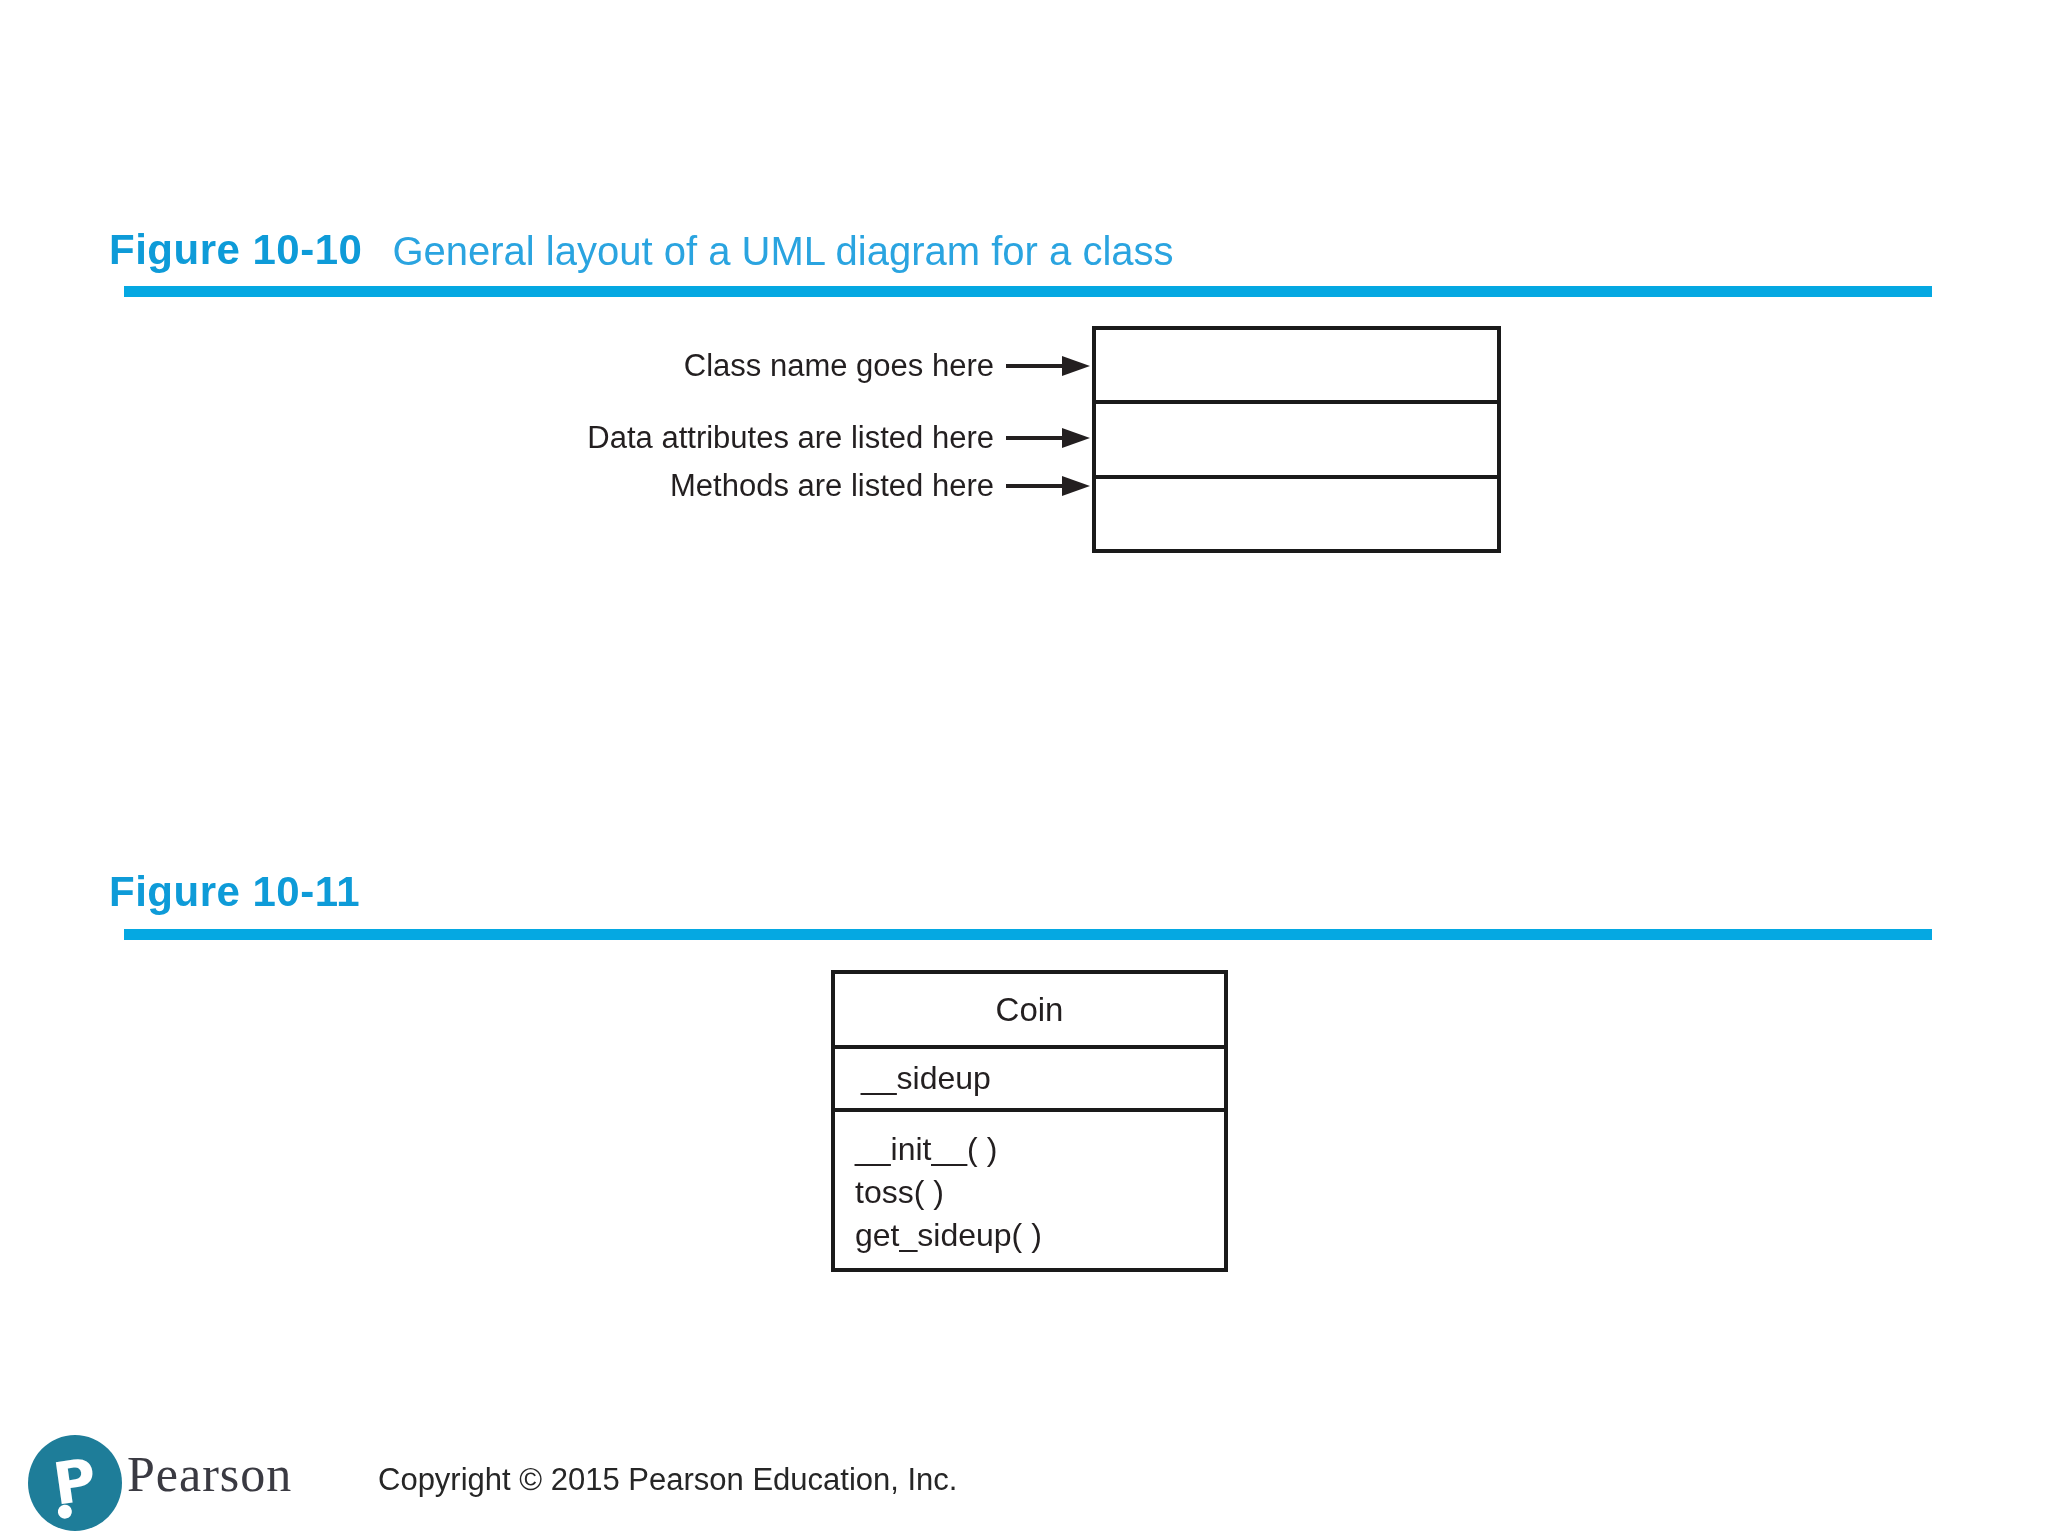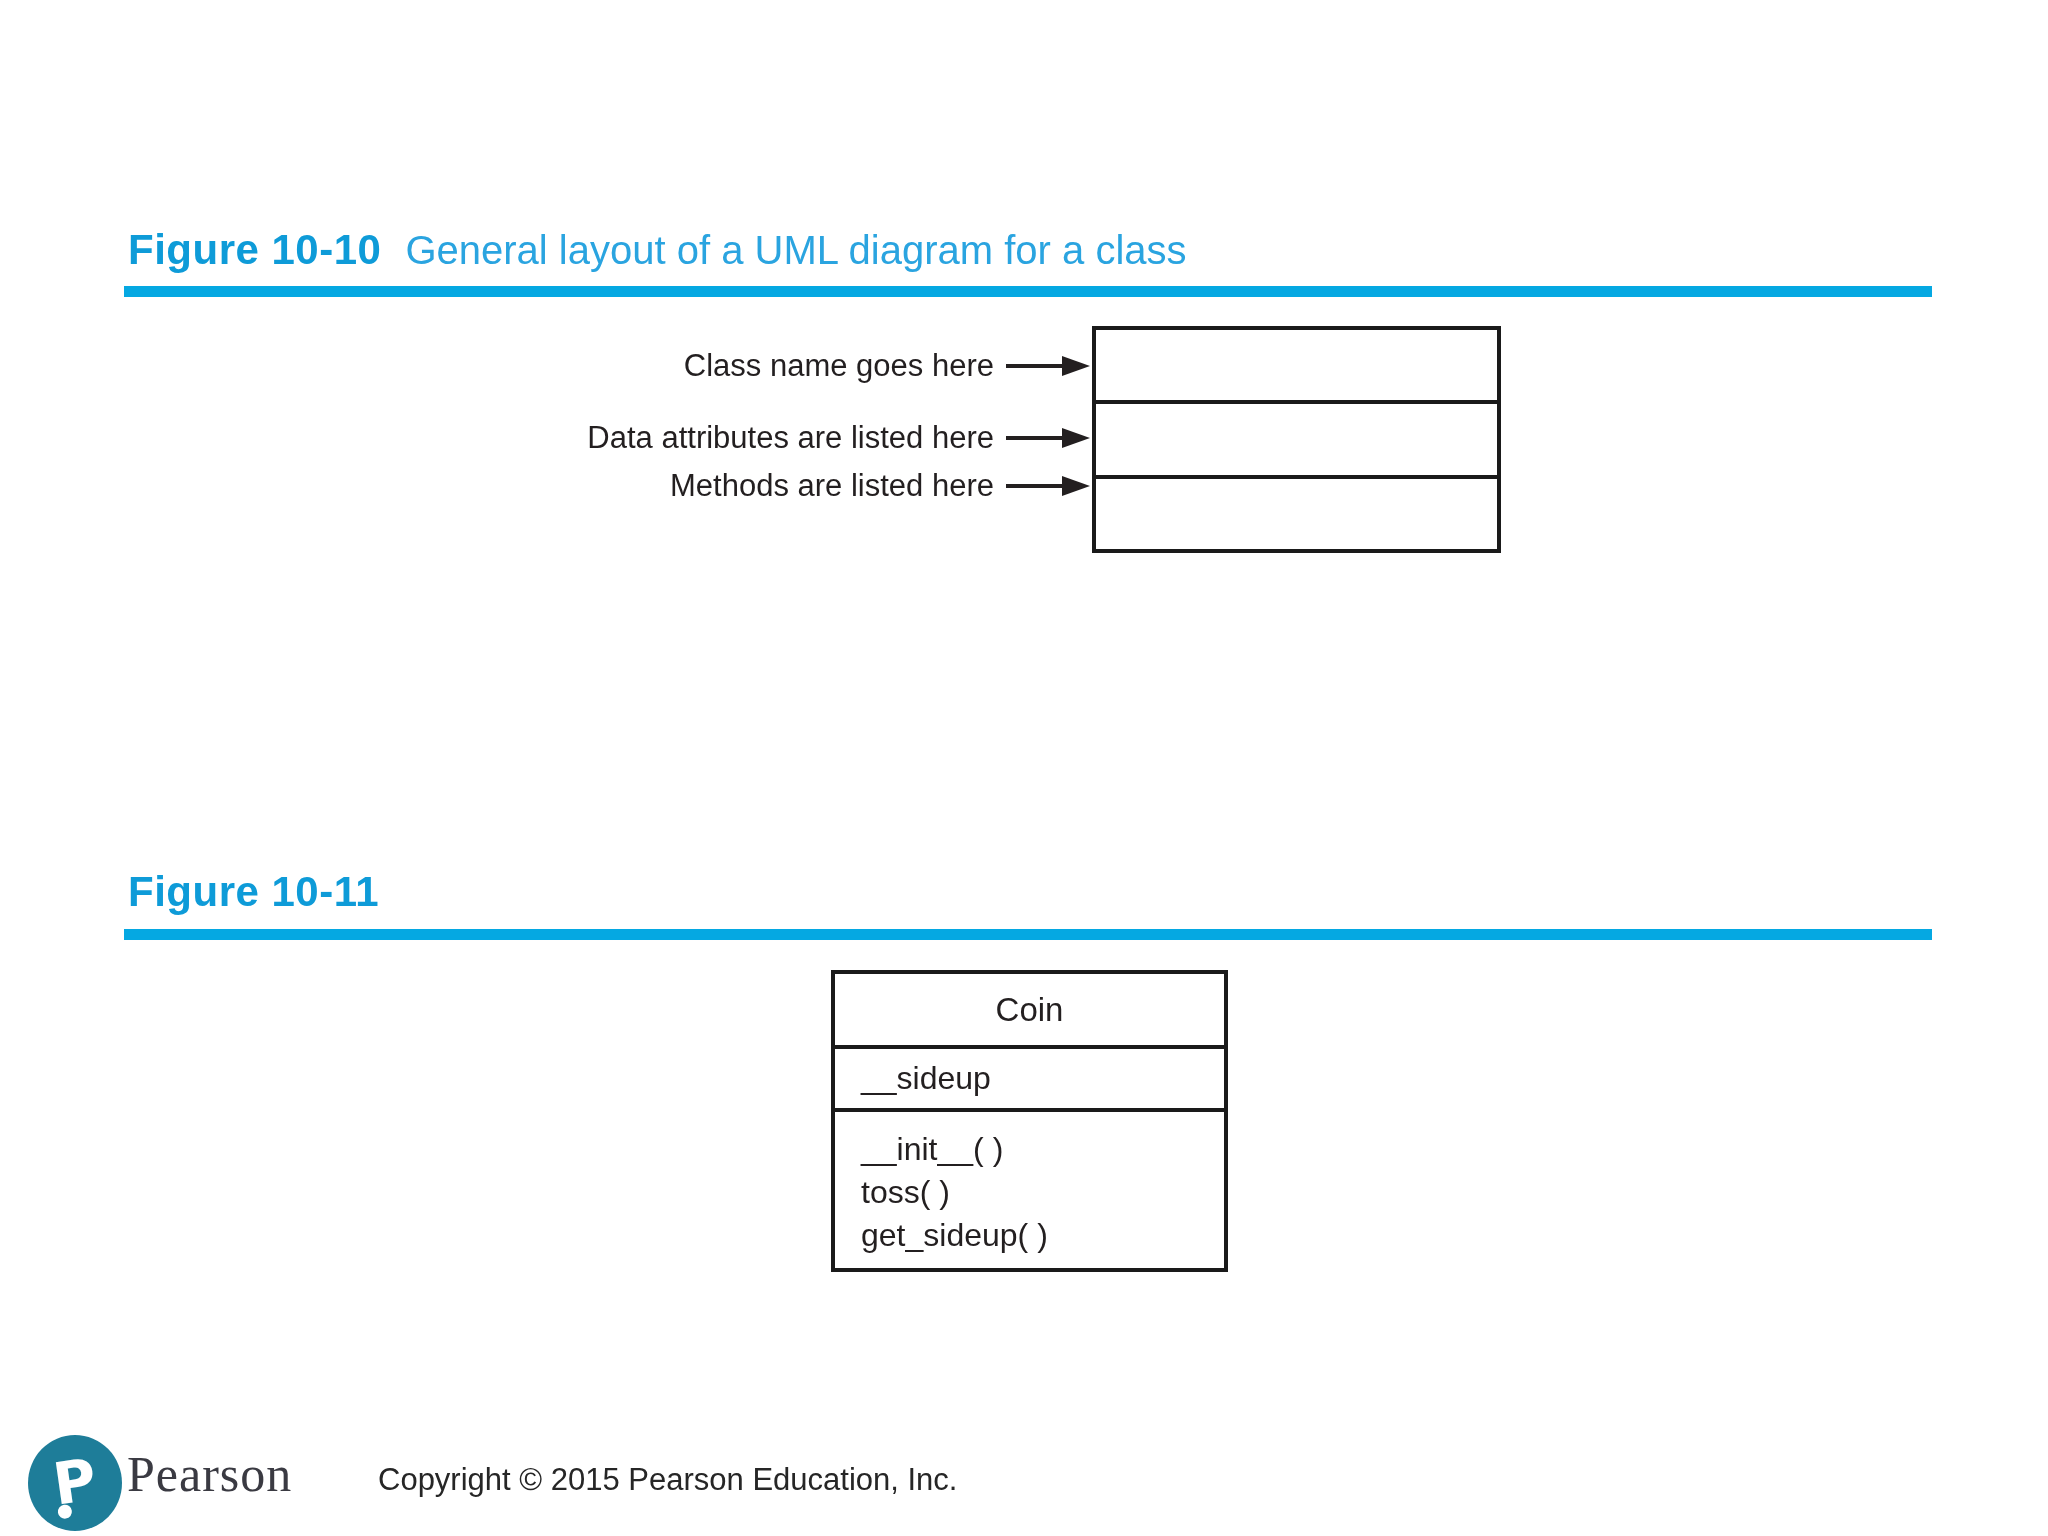--- a/index.html
+++ b/index.html
@@ -7,24 +7,24 @@
     position:relative;
     width:2048px;height:1536px;
     background:#ffffff;
     overflow:hidden;
     font-family:"Liberation Sans", sans-serif;
     color:#231f20;
   }
   
   .fig-title{
     position:absolute;
-    left:128px;
-    display:flex;
-    align-items:center;
-    gap:24px;
+    left:109px;
+    display:flex;
+    align-items:flex-end;
+    gap:30px;
     white-space:nowrap;
   }
   .fig-label{
     color:#0e9bd8;
     font-size:42px;
     font-weight:bold;
     letter-spacing:0.5px;
   }
   .fig-caption{
     color:#2aa4e0;
@@ -103,21 +103,21 @@
     border-top:4px solid #1a1a1a;
     height:63px;
     display:flex;
     align-items:center;
     padding-left:26px;
     box-sizing:border-box;
   }
   .uml-methods{
     border-top:4px solid #1a1a1a;
     flex:1;
-    padding:16px 0 0 26px;
+    padding:16px 0 0 20px;
     box-sizing:border-box;
   }
   .uml-method{line-height:43px;}
 
   
   .logo{
     position:absolute;
     left:27px;top:1434px;
   }
   .brand{

